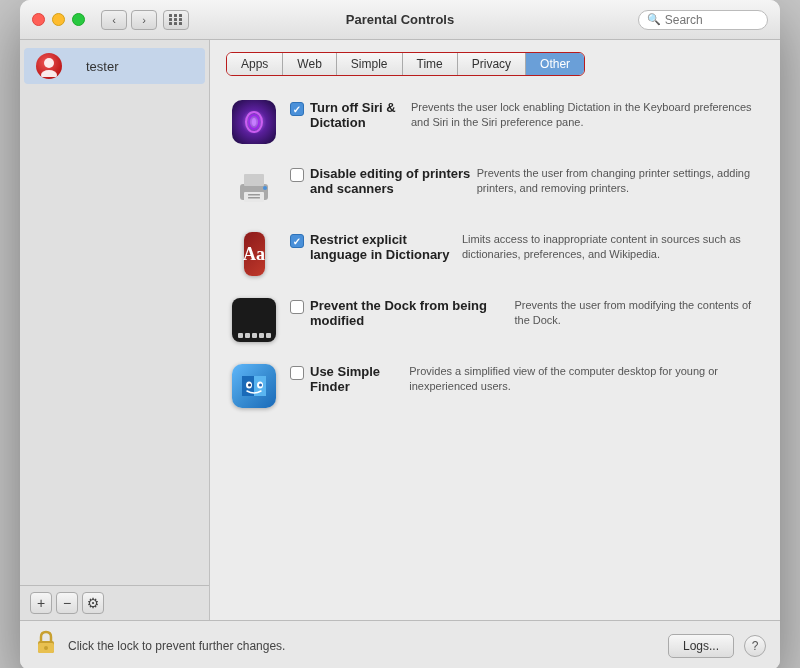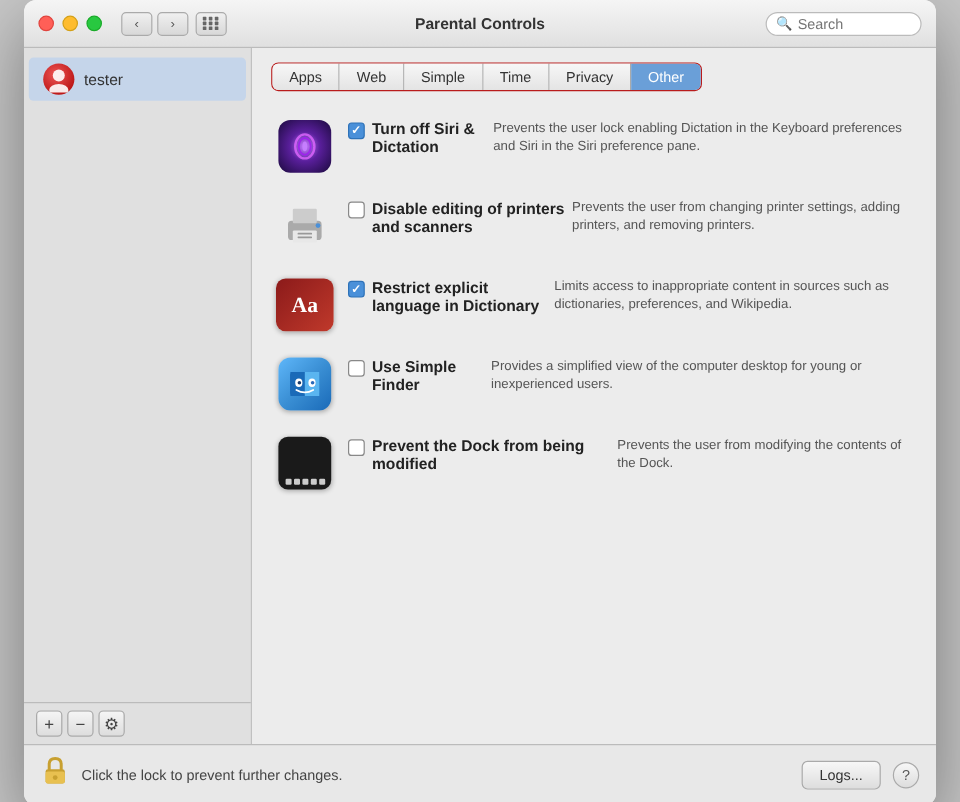--- a/index.html
+++ b/index.html
@@ -124,21 +124,21 @@
       flex-direction: column;
     }
     .sidebar-list {
       flex: 1;
       padding: 8px 0;
     }
     .sidebar-item {
       display: flex;
       align-items: center;
       padding: 5px 12px;
-      gap: 8px;
+      gap: 24px;
       cursor: pointer;
     }
     .sidebar-item.selected {
       background: #c5d5ea;
       border-radius: 4px;
       margin: 0 4px;
     }
     .user-avatar {
       width: 26px;
       height: 26px;
@@ -245,21 +245,21 @@
     }
     .cd-hole {
       width: 10px;
       height: 10px;
       border-radius: 50%;
       background: #fff;
       border: 1px solid #aaa;
     }
     
     .dict-icon {
-      width: 48px;
+      width: 21px;
       height: 44px;
       border-radius: 8px;
       background: linear-gradient(135deg, #8b1a1a, #c0392b);
       display: flex;
       align-items: center;
       justify-content: center;
       font-size: 18px;
       font-weight: bold;
       color: #fff;
       font-family: Georgia, serif;
@@ -506,71 +506,71 @@
             <div class="checkbox checked"></div>
             <div class="setting-text">
               <span class="setting-title">Restrict explicit language in Dictionary</span>
               <span class="setting-desc">Limits access to inappropriate content in sources such as dictionaries, preferences, and Wikipedia.</span>
             </div>
           </div>
         </div>
 
         <div class="setting-row">
           <div class="setting-icon-wrap">
-            <div class="finder-icon">
-              <svg width="28" height="28" viewBox="0 0 28 28">
-
-                <rect x="2" y="4" width="24" height="20" rx="3" fill="#3a8fd4"></rect>
-
-                <rect x="2" y="4" width="12" height="20" rx="3" fill="#1a6ab8"></rect>
-                <rect x="14" y="4" width="12" height="20" rx="0" fill="#3a8fd4"></rect>
-                <rect x="14" y="4" width="12" height="20" rx="3" fill="#3a8fd4"></rect>
-                <rect x="2" y="4" width="14" height="20" rx="0" fill="#1a6ab8"></rect>
-                <rect x="2" y="4" width="14" height="20" rx="3" fill="#1a6ab8"></rect>
-                <rect x="14" y="4" width="12" height="20" fill="#5ab5f0" rx="0"></rect>
-
-                <ellipse cx="9" cy="13" rx="3" ry="3.5" fill="white"></ellipse>
-                <ellipse cx="20" cy="13" rx="3" ry="3.5" fill="white"></ellipse>
-                <circle cx="9.5" cy="13" r="1.5" fill="#1a3a6a"></circle>
-                <circle cx="20.5" cy="13" r="1.5" fill="#2a6ab8"></circle>
-
-                <path d="M7 19 Q14 23 21 19" stroke="white" stroke-width="1.5" fill="none" stroke-linecap="round"></path>
-              </svg>
-            </div>
-          </div>
-          <div class="setting-check-area">
-            <div class="checkbox"></div>
-            <div class="setting-text">
-              <span class="setting-title">Use Simple Finder</span>
-              <span class="setting-desc">Provides a simplified view of the computer desktop for young or inexperienced users.</span>
-            </div>
-          </div>
-        </div>
-
-        <div class="setting-row">
-          <div class="setting-icon-wrap">
             <div class="dock-icon">
               <div class="dock-inner">
                 <div class="dock-dot"></div>
                 <div class="dock-dot"></div>
                 <div class="dock-dot"></div>
                 <div class="dock-dot"></div>
                 <div class="dock-dot"></div>
               </div>
             </div>
           </div>
           <div class="setting-check-area">
             <div class="checkbox"></div>
             <div class="setting-text">
               <span class="setting-title">Prevent the Dock from being modified</span>
               <span class="setting-desc">Prevents the user from modifying the contents of the Dock.</span>
             </div>
           </div>
         </div>
 
+        <div class="setting-row">
+          <div class="setting-icon-wrap">
+            <div class="finder-icon">
+              <svg width="28" height="28" viewBox="0 0 28 28">
+
+                <rect x="2" y="4" width="24" height="20" rx="3" fill="#3a8fd4"></rect>
+
+                <rect x="2" y="4" width="12" height="20" rx="3" fill="#1a6ab8"></rect>
+                <rect x="14" y="4" width="12" height="20" rx="0" fill="#3a8fd4"></rect>
+                <rect x="14" y="4" width="12" height="20" rx="3" fill="#3a8fd4"></rect>
+                <rect x="2" y="4" width="14" height="20" rx="0" fill="#1a6ab8"></rect>
+                <rect x="2" y="4" width="14" height="20" rx="3" fill="#1a6ab8"></rect>
+                <rect x="14" y="4" width="12" height="20" fill="#5ab5f0" rx="0"></rect>
+
+                <ellipse cx="9" cy="13" rx="3" ry="3.5" fill="white"></ellipse>
+                <ellipse cx="20" cy="13" rx="3" ry="3.5" fill="white"></ellipse>
+                <circle cx="9.5" cy="13" r="1.5" fill="#1a3a6a"></circle>
+                <circle cx="20.5" cy="13" r="1.5" fill="#2a6ab8"></circle>
+
+                <path d="M7 19 Q14 23 21 19" stroke="white" stroke-width="1.5" fill="none" stroke-linecap="round"></path>
+              </svg>
+            </div>
+          </div>
+          <div class="setting-check-area">
+            <div class="checkbox"></div>
+            <div class="setting-text">
+              <span class="setting-title">Use Simple Finder</span>
+              <span class="setting-desc">Provides a simplified view of the computer desktop for young or inexperienced users.</span>
+            </div>
+          </div>
+        </div>
+
       </div>
     </div>
   </div>
 
   <div class="bottom-bar">
     <div class="lock-icon-wrap">
       <svg width="24" height="28" viewBox="0 0 24 28">
         <rect x="4" y="12" width="16" height="12" rx="2" fill="#c8a030"></rect>
         <rect x="4" y="14" width="16" height="10" rx="2" fill="#e8c050"></rect>
         <path d="M7 12 V8 Q7 3 12 3 Q17 3 17 8 V12" stroke="#c8a030" stroke-width="2.5" fill="none" stroke-linecap="round"></path>

